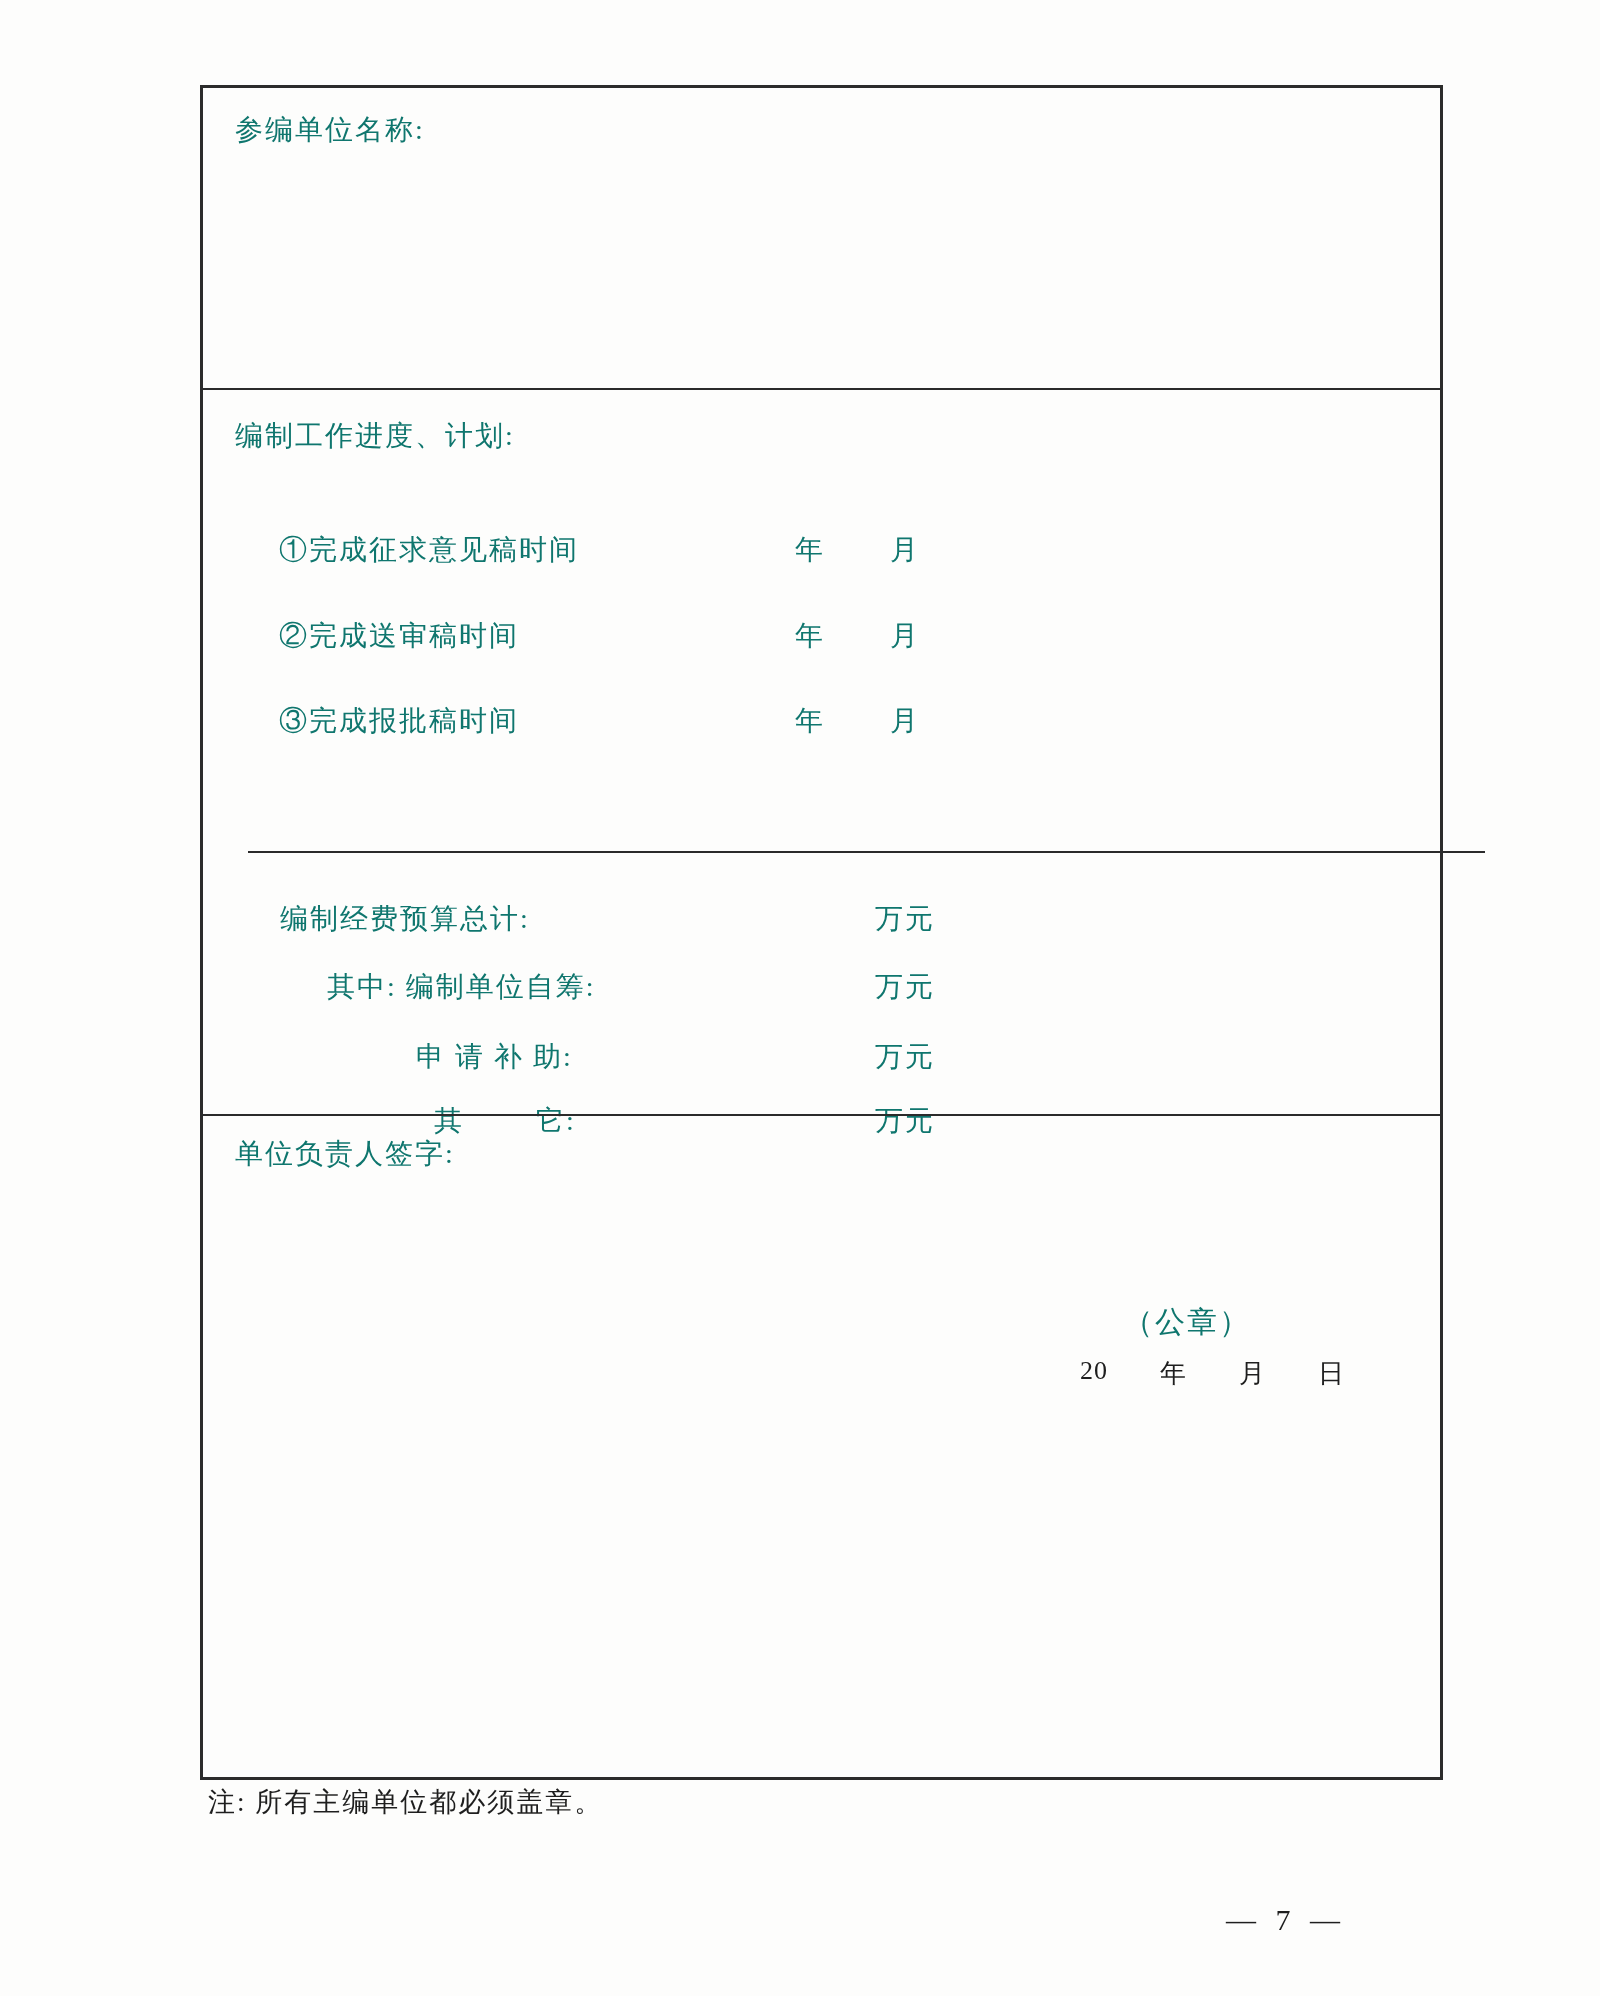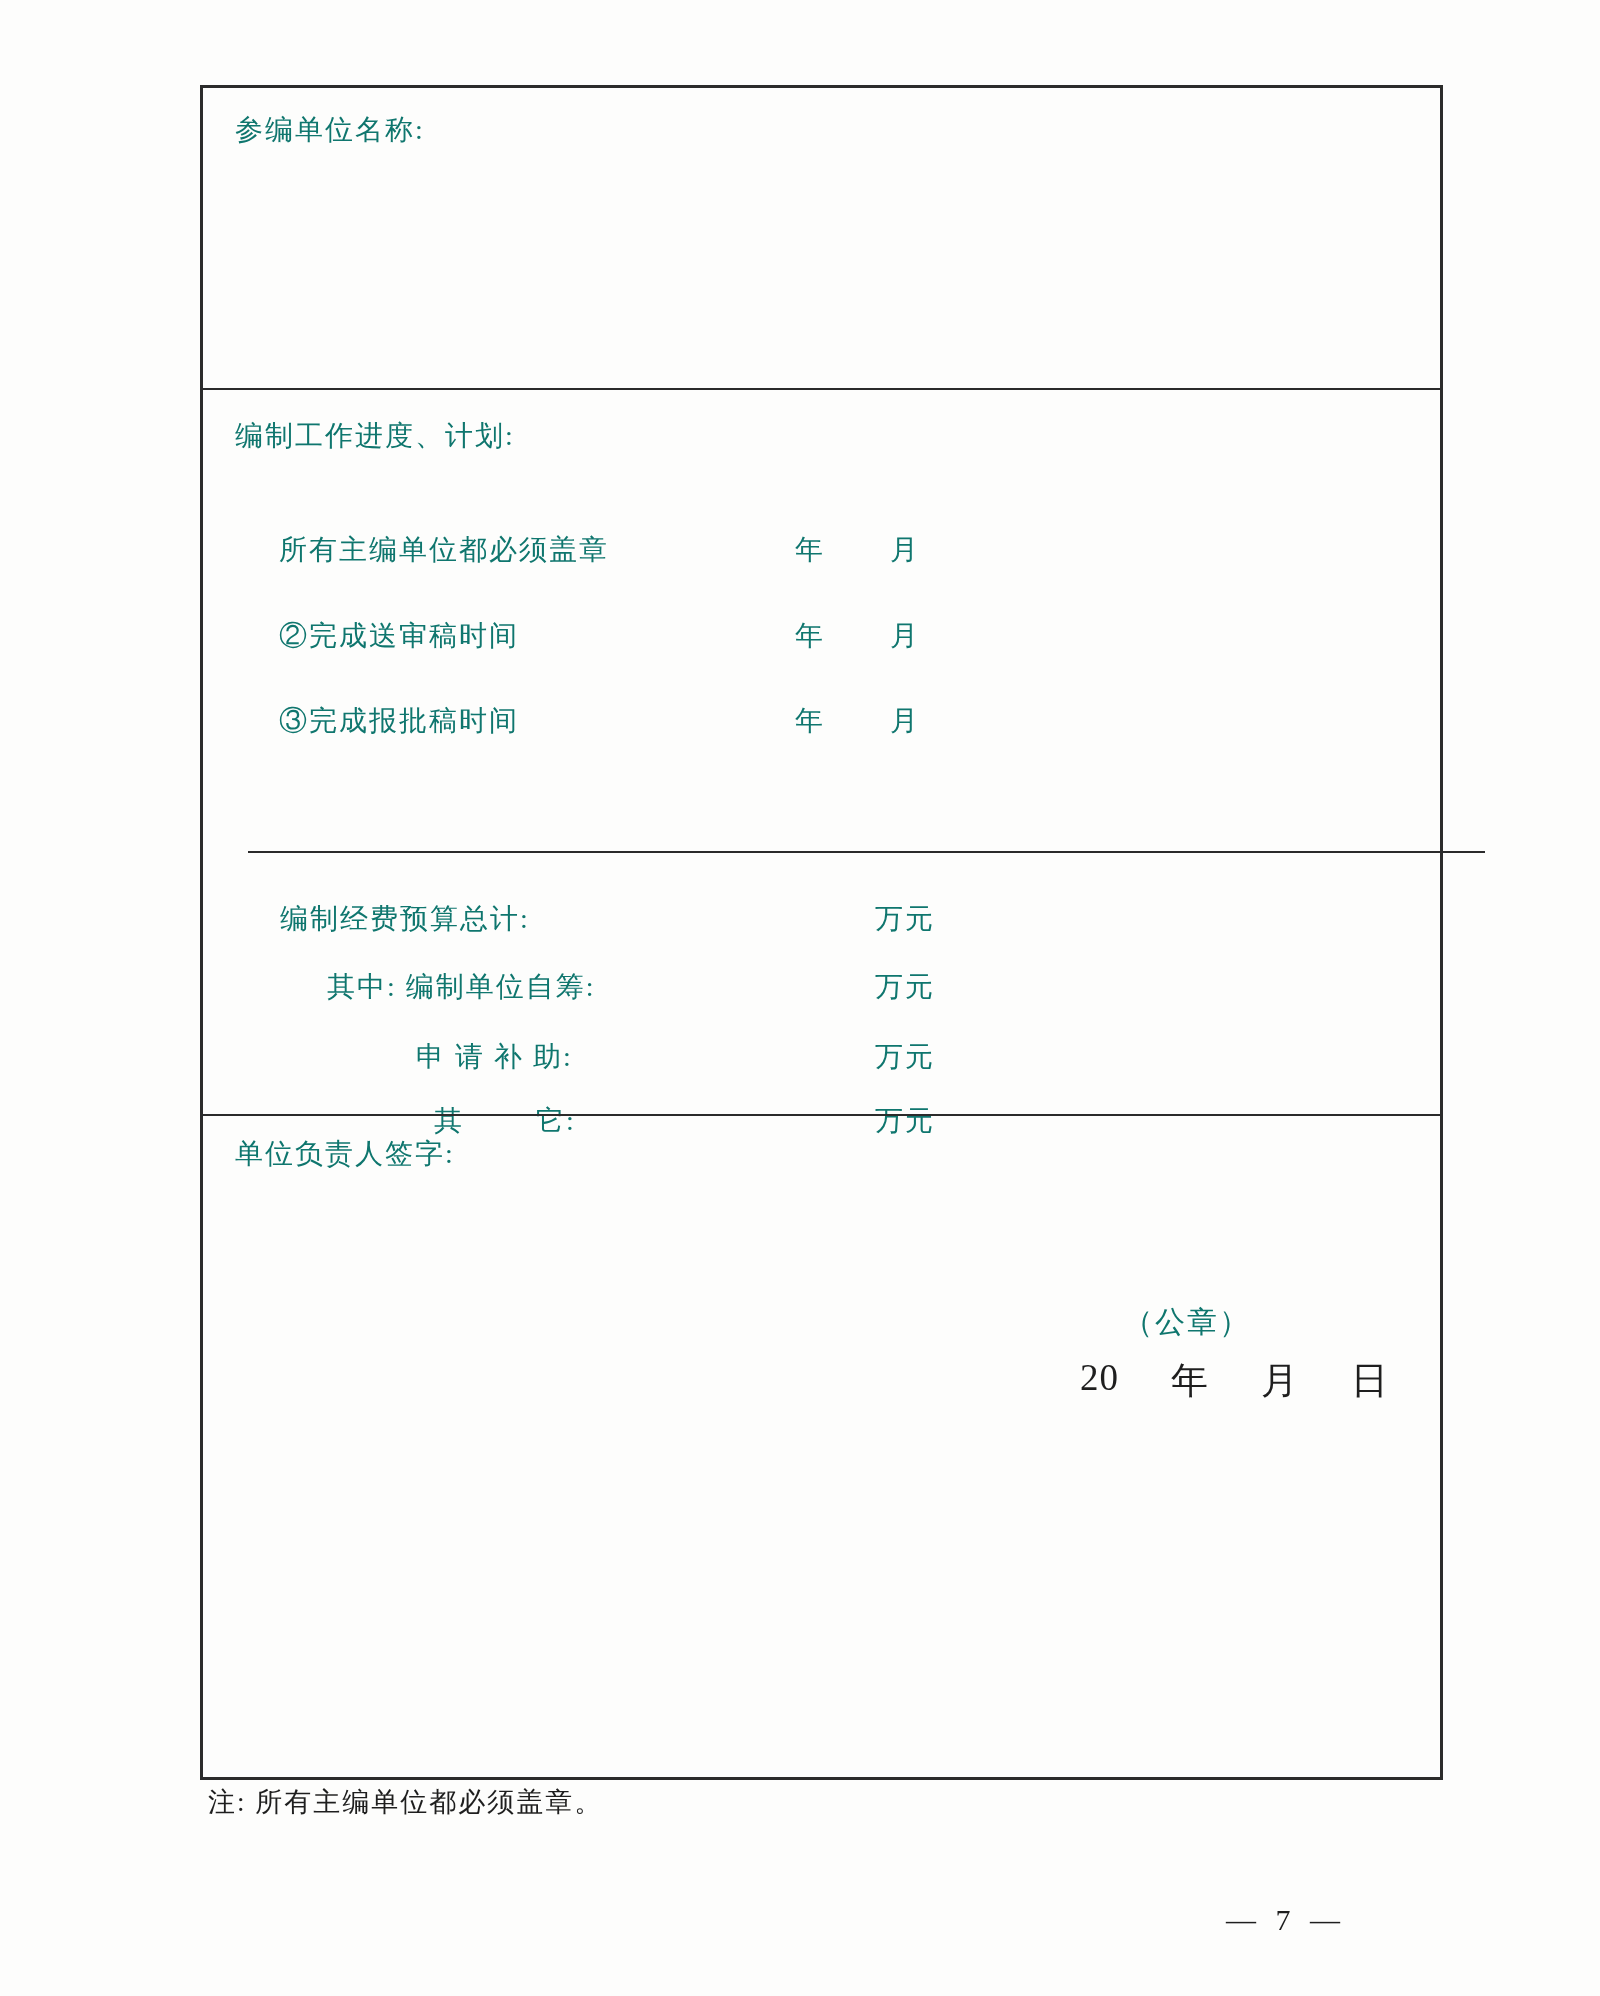--- a/index.html
+++ b/index.html
@@ -46,21 +46,21 @@
     font-size: 28px;
     line-height: 32px;
     letter-spacing: 2px;
     white-space: pre;
     color: #0f766e;
   }
   .date-line {
     position: absolute;
     display: flex;
     gap: 52px;
-    font-size: 37px;
+    font-size: 26px;
     letter-spacing: 1px;
   }
   .footnote {
     position: absolute;
     left: 208px;
     top: 1784px;
     font-size: 27px;
     letter-spacing: 2px;
     white-space: pre;
   }
@@ -82,21 +82,21 @@
   <div class="form-table">
 
     <div class="row r1">
       <span class="txt" style="left:32px; top:26px">参编单位名称:</span>
     </div>
 
 
     <div class="row r3">
       <span class="txt" style="left:32px; top:30px">编制工作进度、计划:</span>
 
-      <span class="txt" style="left:76px;  top:144px">所有主编单位都必须盖章</span>
+      <span class="txt" style="left:76px;  top:144px">①完成征求意见稿时间</span>
       <span class="txt" style="left:592px; top:144px">年</span>
       <span class="txt" style="left:687px; top:144px">月</span>
 
       <span class="txt" style="left:76px;  top:230px">②完成送审稿时间</span>
       <span class="txt" style="left:592px; top:230px">年</span>
       <span class="txt" style="left:687px; top:230px">月</span>
 
       <span class="txt" style="left:76px;  top:315px">③完成报批稿时间</span>
       <span class="txt" style="left:592px; top:315px">年</span>
       <span class="txt" style="left:687px; top:315px">月</span>

